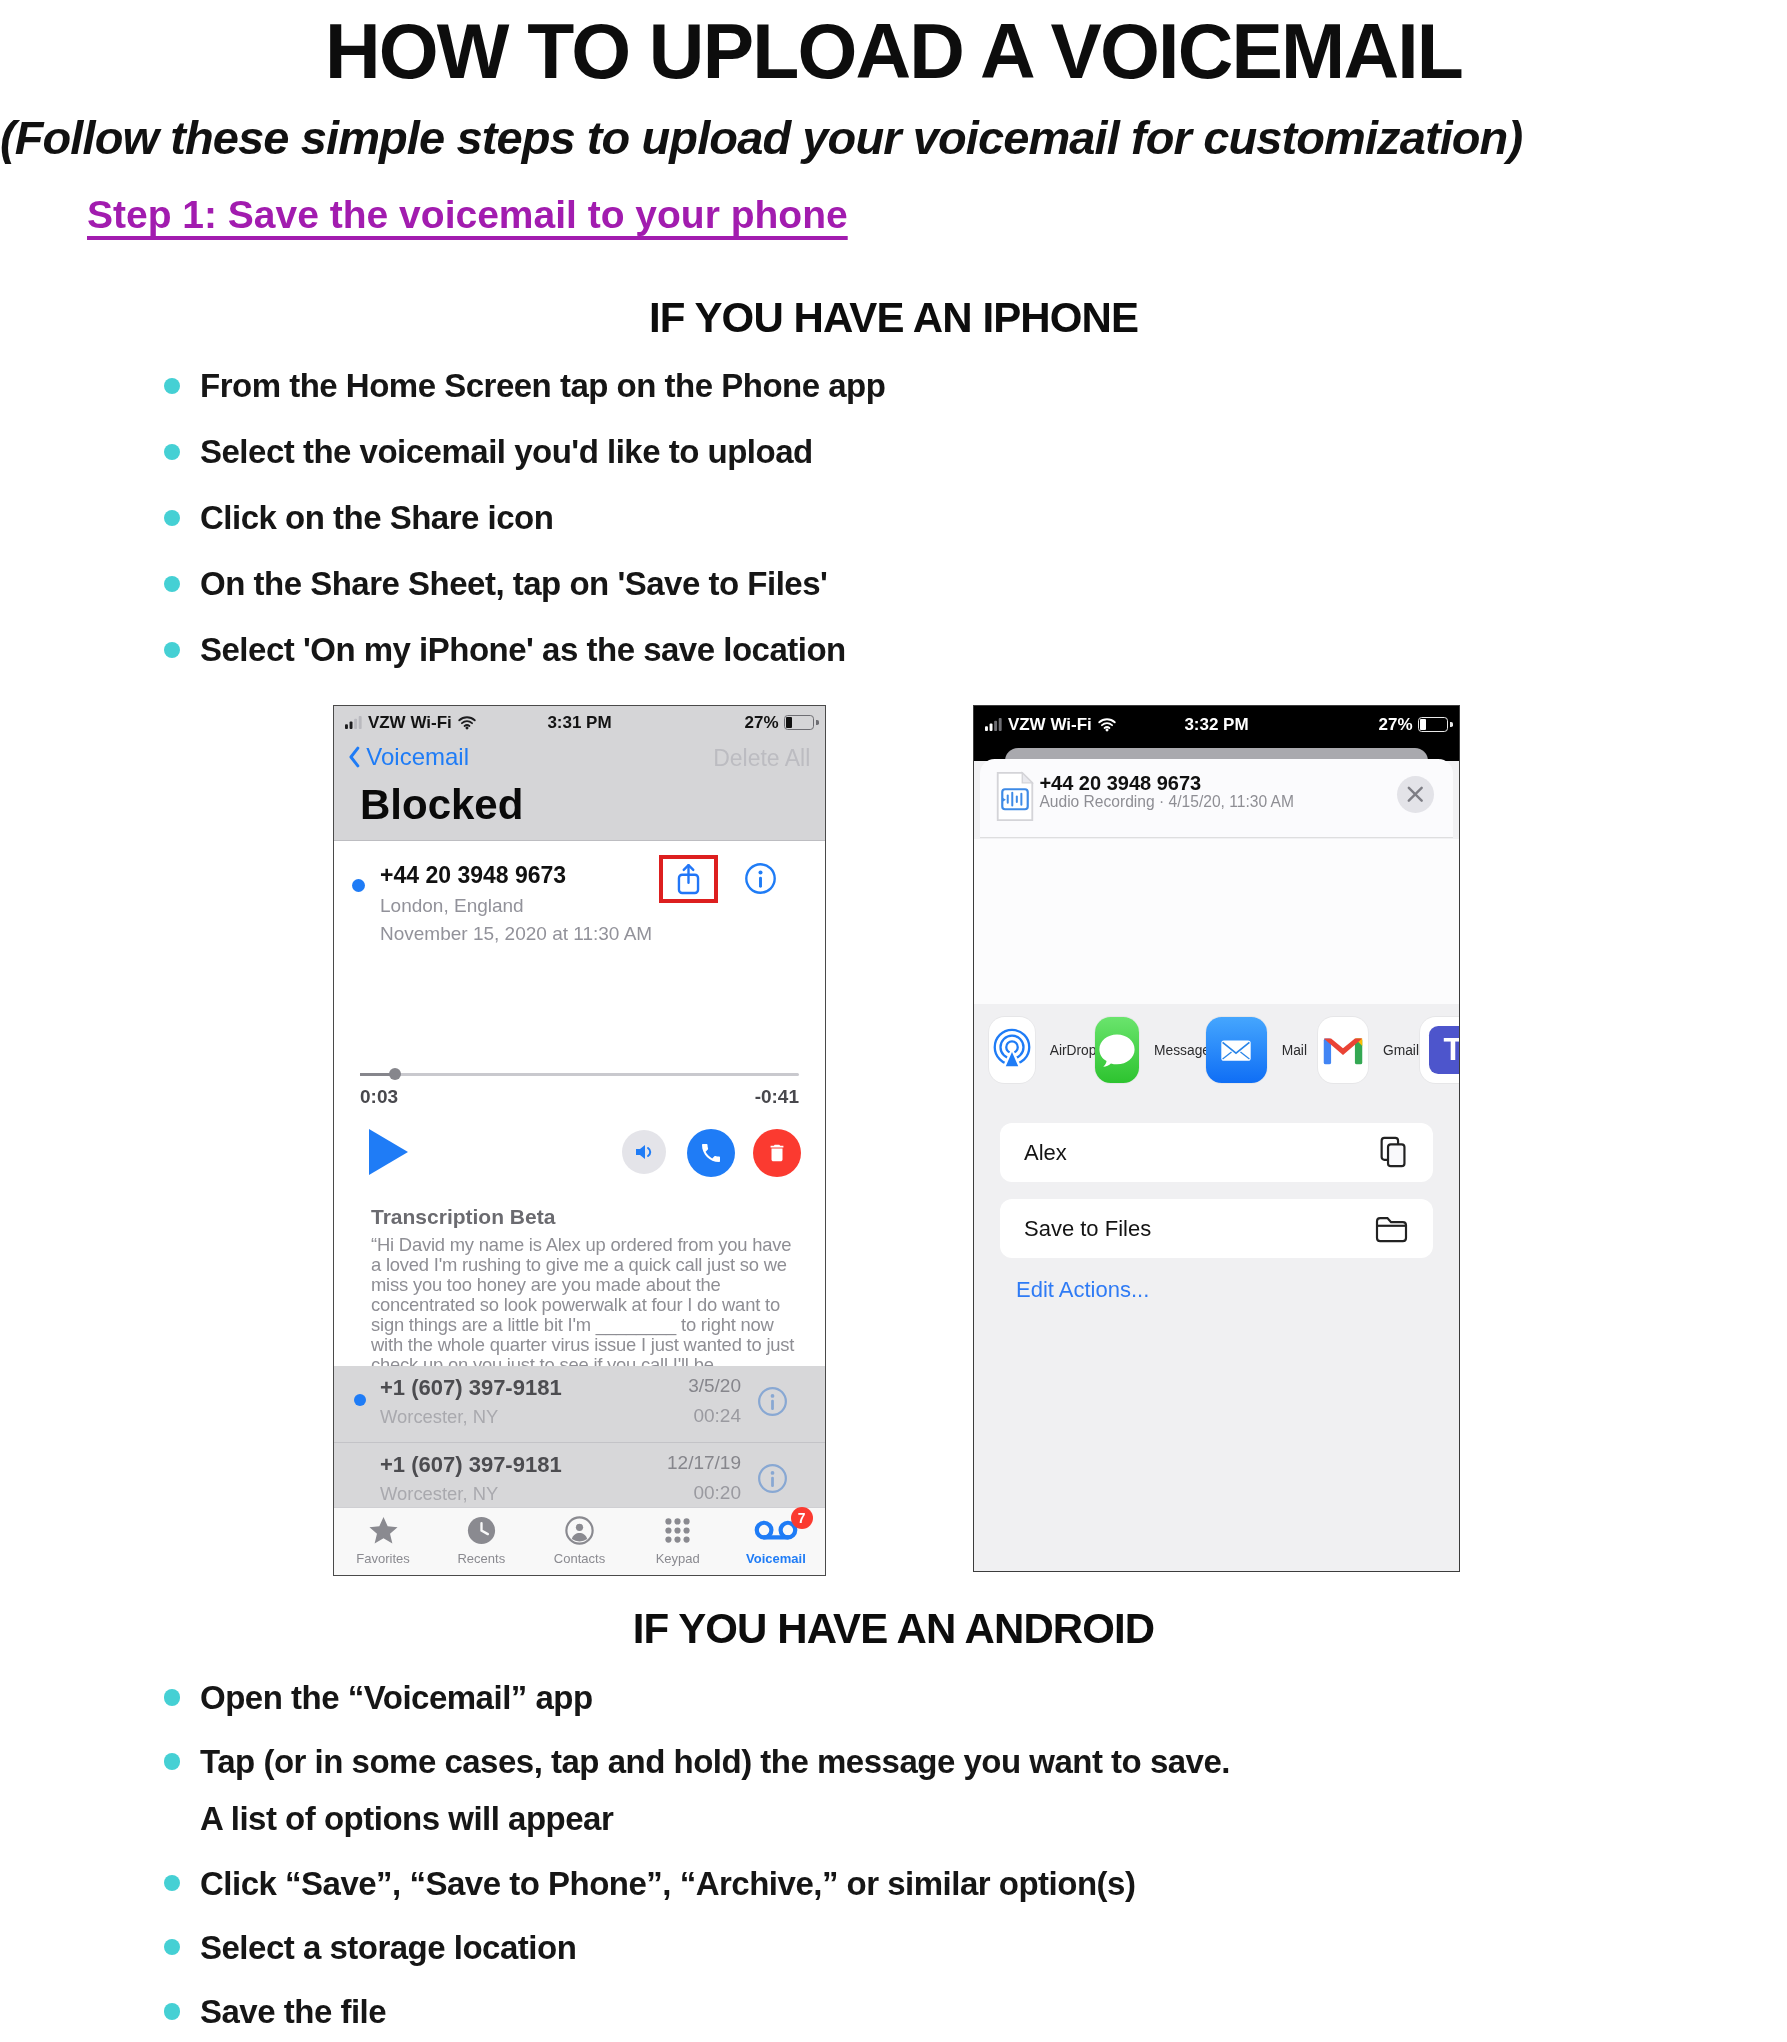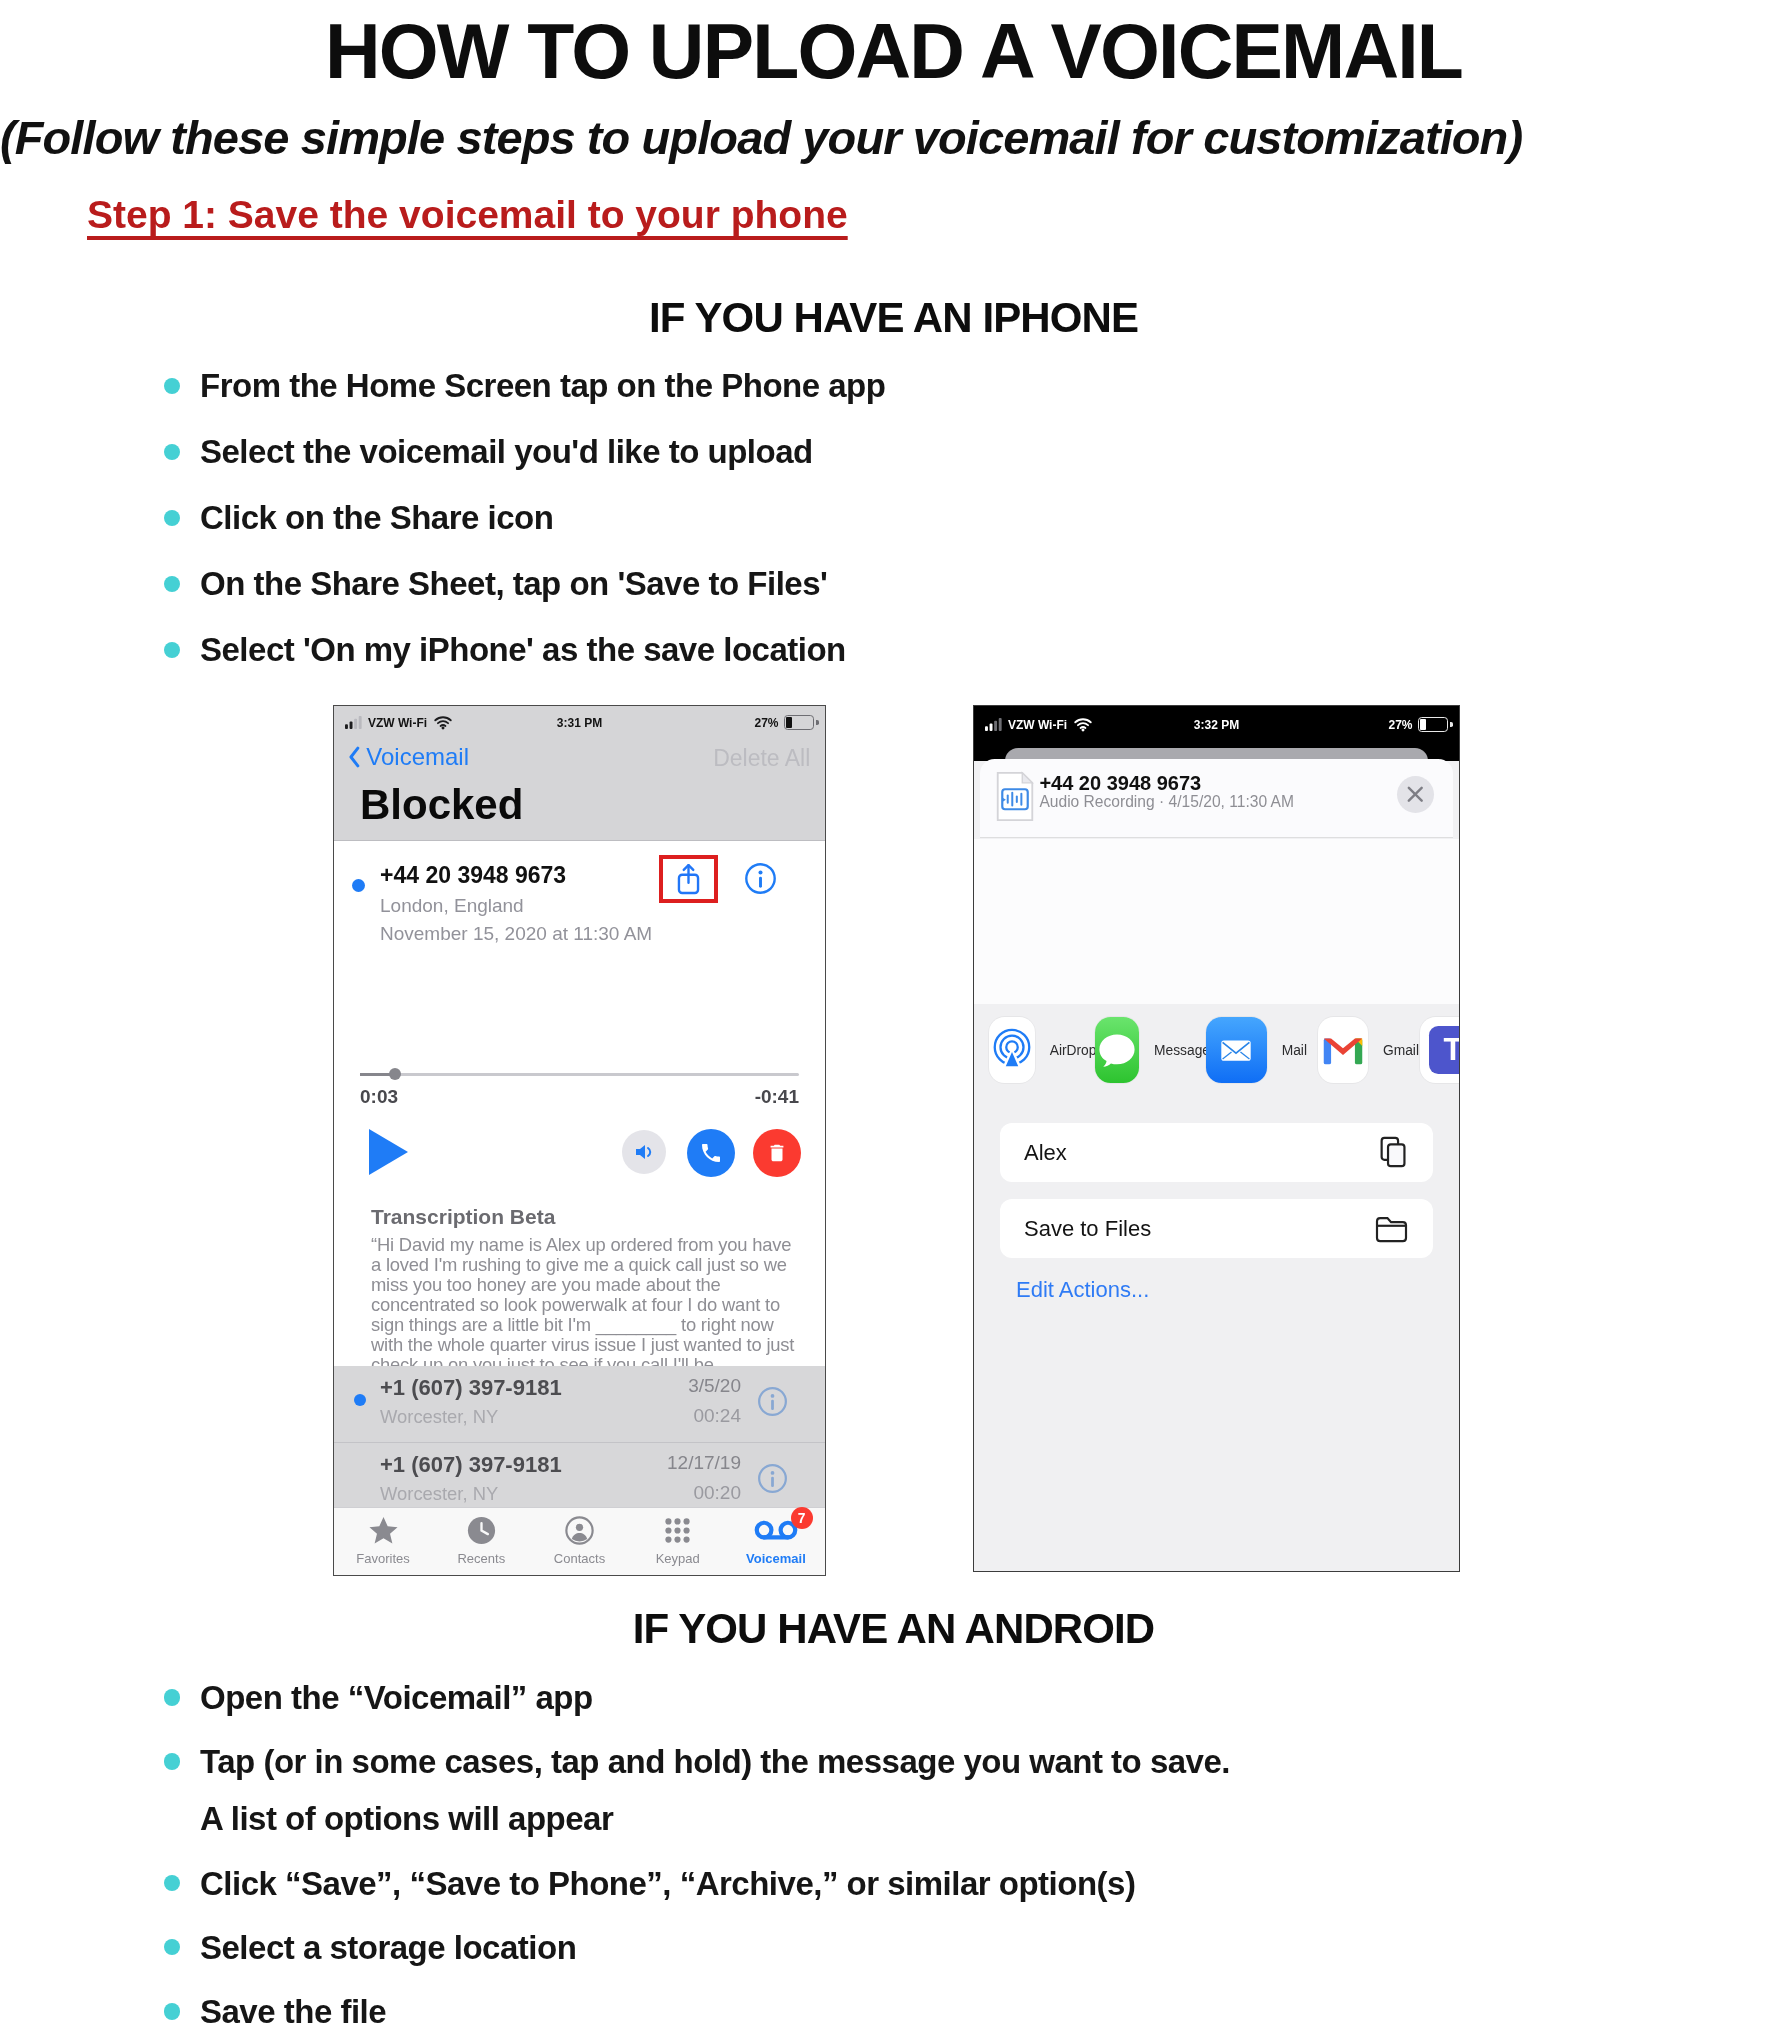--- a/index.html
+++ b/index.html
@@ -7,41 +7,41 @@
   body {
     position:relative; width:1787px; height:2042px;
     font-family:"Liberation Sans", sans-serif; color:#131313; overflow:hidden;
   }
   
   .doc-title { position:absolute; top:7.3px; left:0; width:100%; text-align:center;
     font-size:77px; font-weight:800; letter-spacing:-1.8px; color:#0d0d0d; }
   .doc-subtitle { position:absolute; top:110px; left:0; width:100%; 
     font-size:47px; font-weight:700; font-style:italic; letter-spacing:-0.9px; color:#111; }
   .step1 { position:absolute; top:193px; left:87px; font-size:39px; font-weight:700;
-    color:#b91c1c; text-decoration:underline; text-decoration-thickness:3.7px; text-underline-offset:8.3px;text-align:center; }
+    color:#a21caf; text-decoration:underline; text-decoration-thickness:3.7px; text-underline-offset:8.3px;text-align:center; }
   .sec-head { position:absolute; left:0; width:100%; text-align:center;
     font-size:42px; font-weight:800; letter-spacing:-0.9px; color:#0d0d0d; }
   .sec-iphone { top:294px; }
   .sec-android { top:1605px; }
   
   .blist { position:absolute; left:147px; list-style:none; }
   .blist li { position:relative; padding-left:53px; font-size:33px; font-weight:700;
     color:#161616; letter-spacing:-0.5px; }
   .blist li::before { content:""; position:absolute; left:16.5px; top:13.8px;
     width:16.5px; height:16.5px; border-radius:50%; background:#45d0d4; }
   .blist-iphone { top:364px; }
   .blist-iphone li { line-height:44px; margin-bottom:22px; }
   .blist-android { top:1669px; }
   .blist-android li { line-height:57px; margin-bottom:7.3px; }
   .blist-android li::before { top:20px; }
   .bullet-line2 { display:block; }
   
   .phone { position:absolute; top:705px; overflow:hidden; background:#fff; }
   .sbar { display:flex; align-items:center; justify-content:space-between;
-    padding:8px 11px; font-size:12px; font-weight:700; }
+    padding:8px 11px; font-size:17px; font-weight:700; }
   .sb-left, .sb-right { display:flex; align-items:center; gap:5.5px; }
   .sb-time { position:absolute; left:0; right:0; text-align:center; pointer-events:none; }
   .batt { position:relative; width:30px; height:14.7px; border:1.8px solid #6d6d72; border-radius:3.7px; }
   .batt::after { content:""; position:absolute; right:-5.5px; top:3.7px; width:2.8px; height:5.5px;
     background:#6d6d72; border-radius:0 1.8px 1.8px 0; }
   .batt i { position:absolute; left:0.9px; top:0.9px; bottom:0.9px; width:6.4px; background:#111; border-radius:0.9px; }
   .bluedot { position:absolute; width:13px; height:13px; border-radius:50%; background:#1f7cf6; }
   .info-ic { position:absolute; }
   
   .phone1 { left:333px; width:493px; height:871px; border:1.8px solid #4a4a4a; }

